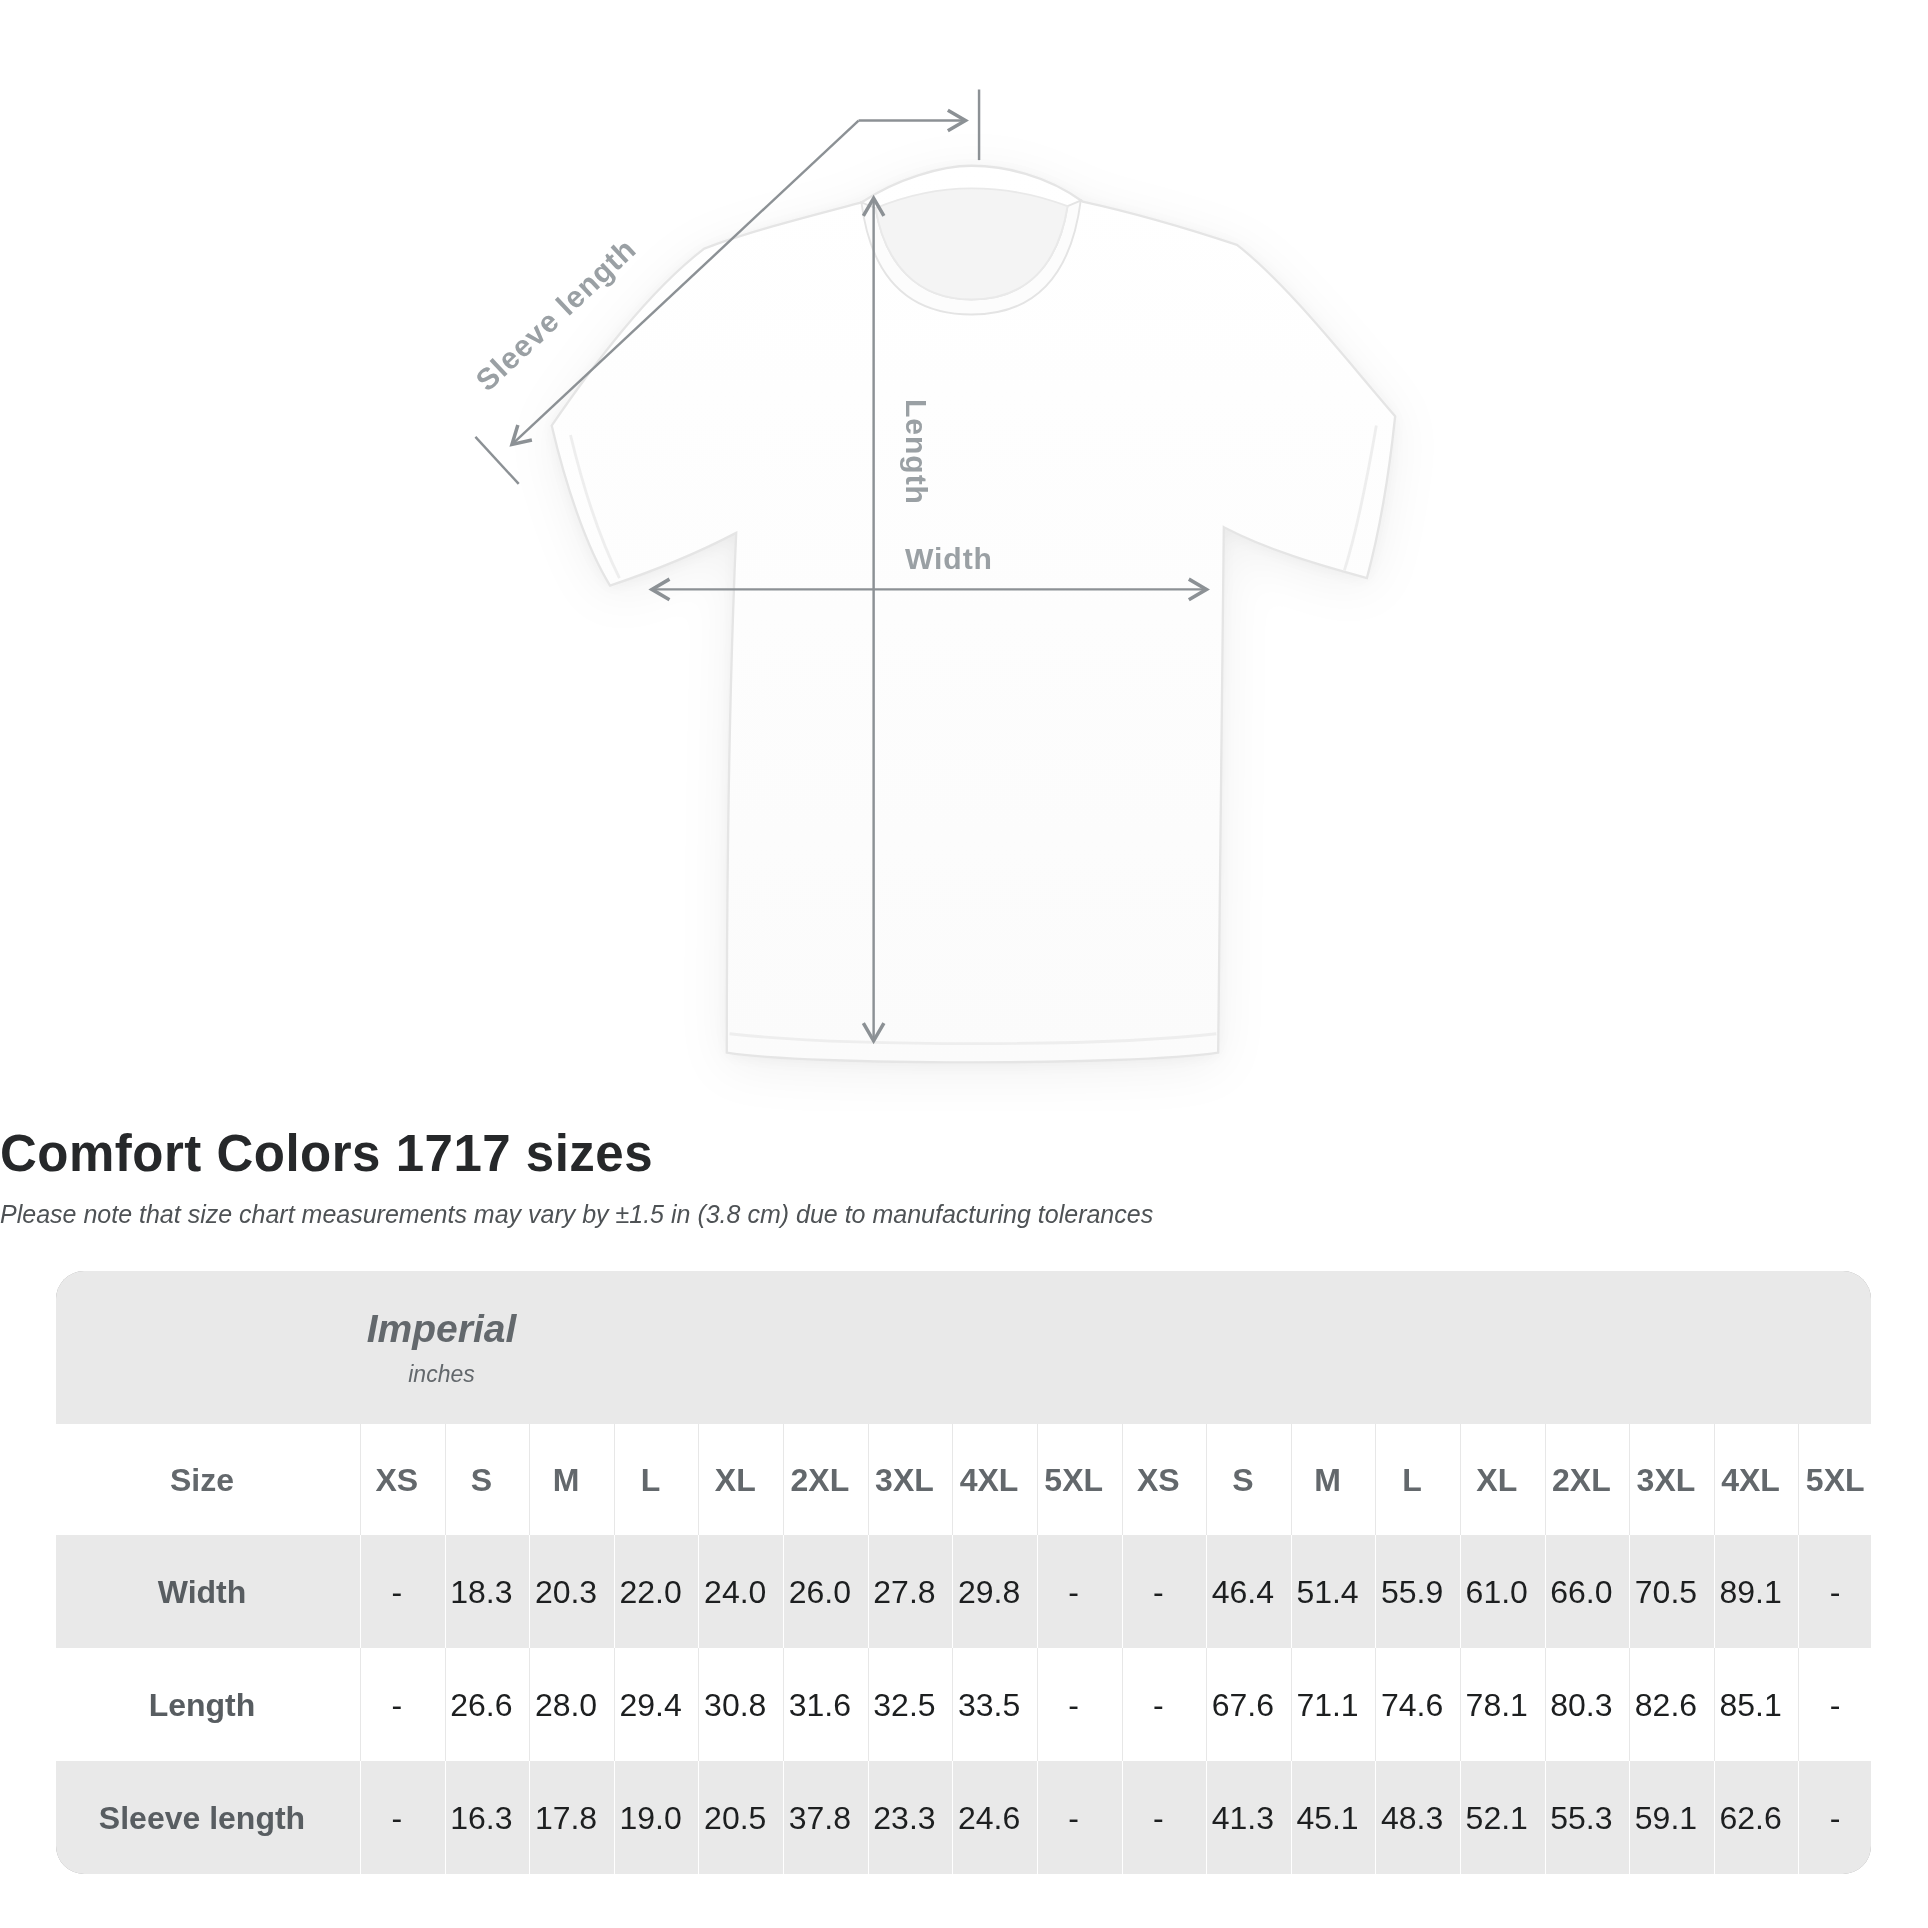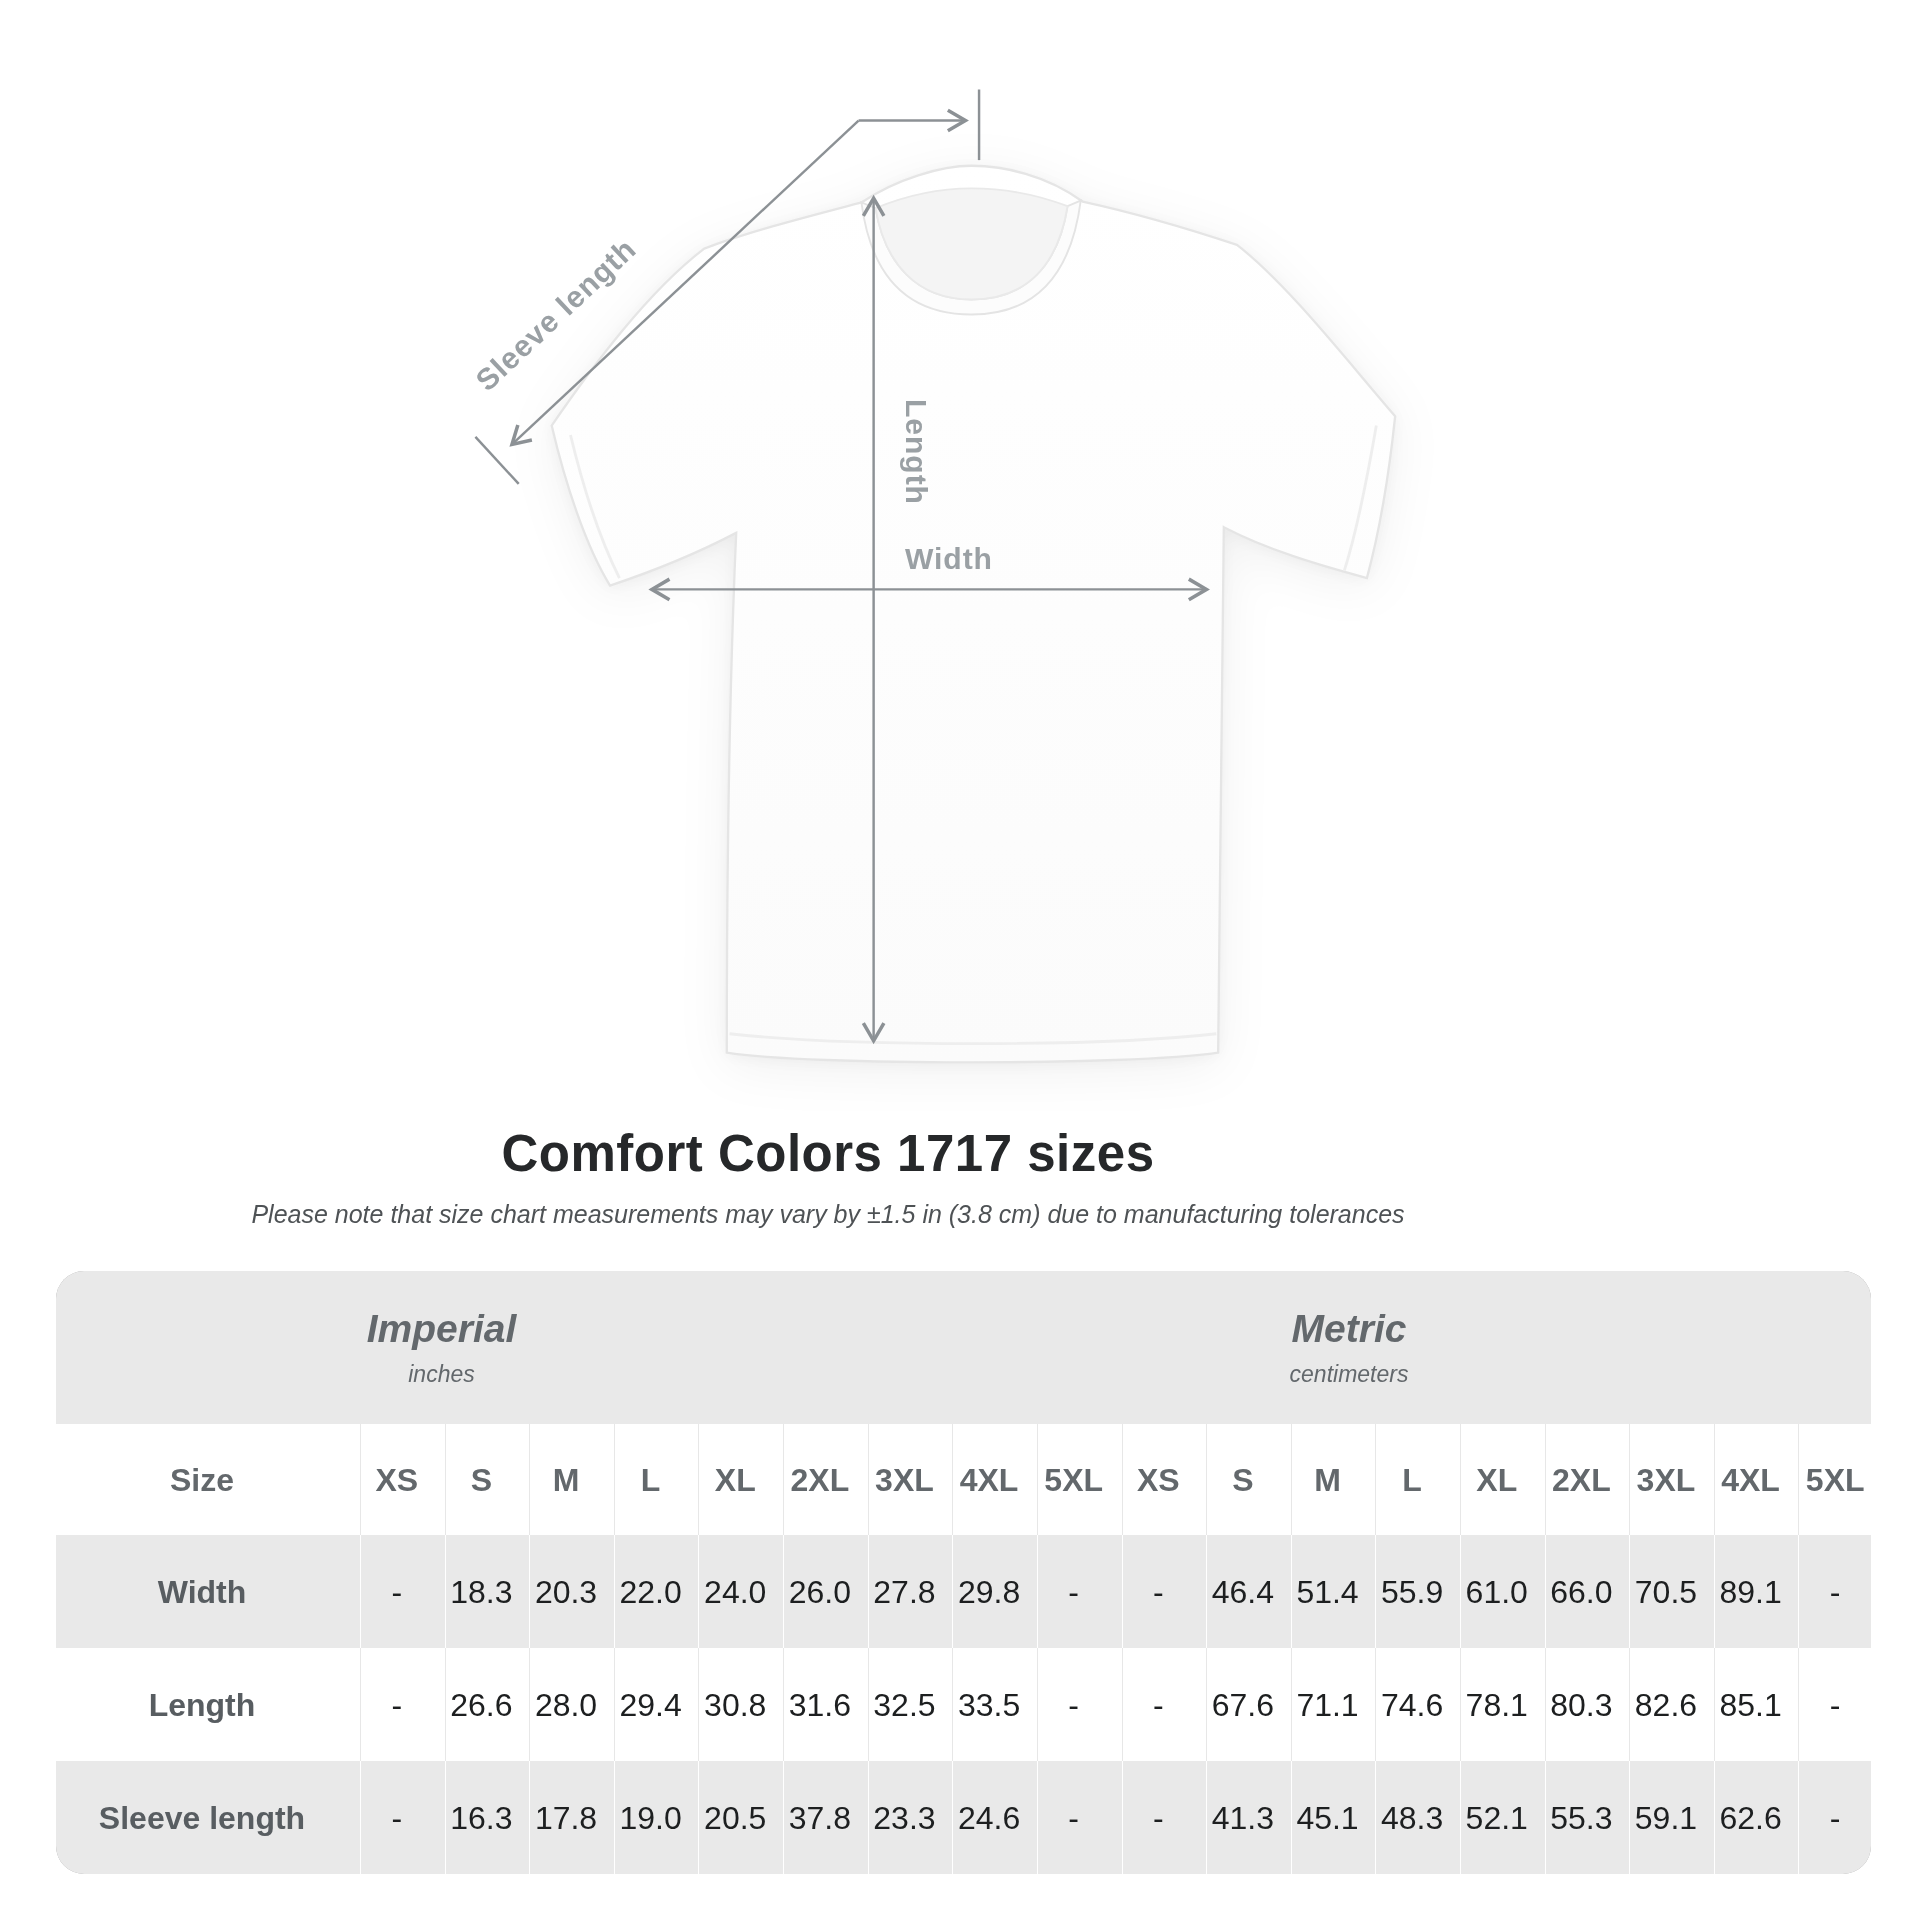--- a/index.html
+++ b/index.html
@@ -17,21 +17,21 @@
     stroke:#e5e5e5;stroke-width:2.5;
     filter:drop-shadow(0 10px 26px rgba(0,0,0,.055)) drop-shadow(0 2px 8px rgba(0,0,0,.04));
   }
   .seam{fill:none;stroke:#eeeeee;stroke-width:3;}
   .measure{stroke:#8c9195;stroke-width:2.6;fill:none;}
   .measure-label{
     fill:#9aa0a4;font-weight:bold;font-size:32px;letter-spacing:1px;
     font-family:"Liberation Sans", sans-serif;
   }
   
-  .titleblock{position:absolute;left:0;top:1128px;width:1656px;text-align:center;}
+  .titleblock{position:absolute;left:0;top:1128px;width:1656px;text-align:left;}
   .title{
     margin:0;font-size:51px;line-height:1;font-weight:bold;color:#26282a;letter-spacing:0.5px;
   }
   .subtitle{
     margin:22.6px 0 0 0;font-size:25px;line-height:1;font-style:italic;color:#4e5255;
   }
   
   .table{
     position:absolute;left:56px;top:1271px;width:1815px;height:603px;
     border-radius:28px;overflow:hidden;background:#a3a3a3;
@@ -125,24 +125,20 @@
     <p class="subtitle">Please note that size chart measurements may vary by ±1.5 in (3.8 cm) due to manufacturing tolerances</p>
   </div>
 
   <div class="table">
 
     <div class="gband">
       <div class="gcell g-imp">
         <div class="gtitle">Imperial</div>
         <div class="gunit">inches</div>
       </div>
-      <div class="gcell g-met">
-        <div class="gtitle">Metric</div>
-        <div class="gunit">centimeters</div>
-      </div>
     </div>
 
     <div class="row row--header row--white">
       <div class="cell cell--head">Size</div>
       <div class="cell cell--head">XS</div>
       <div class="cell cell--head">S</div>
       <div class="cell cell--head">M</div>
       <div class="cell cell--head">L</div>
       <div class="cell cell--head">XL</div>
       <div class="cell cell--head">2XL</div>

